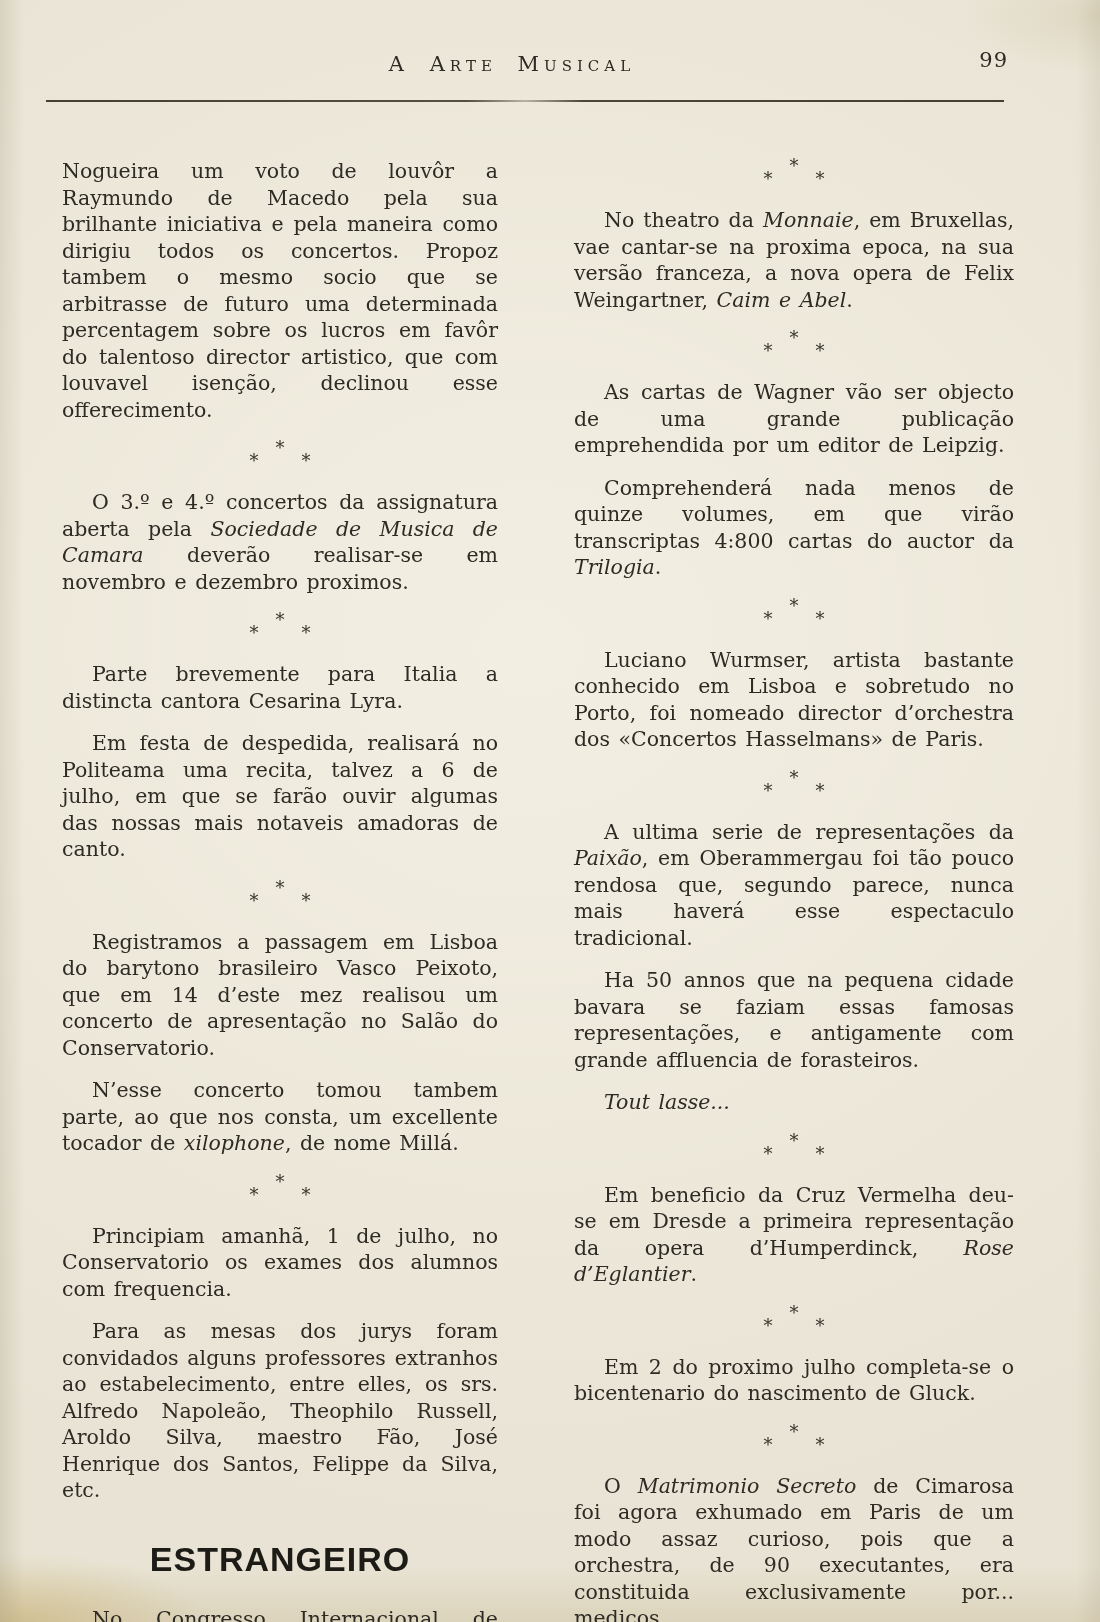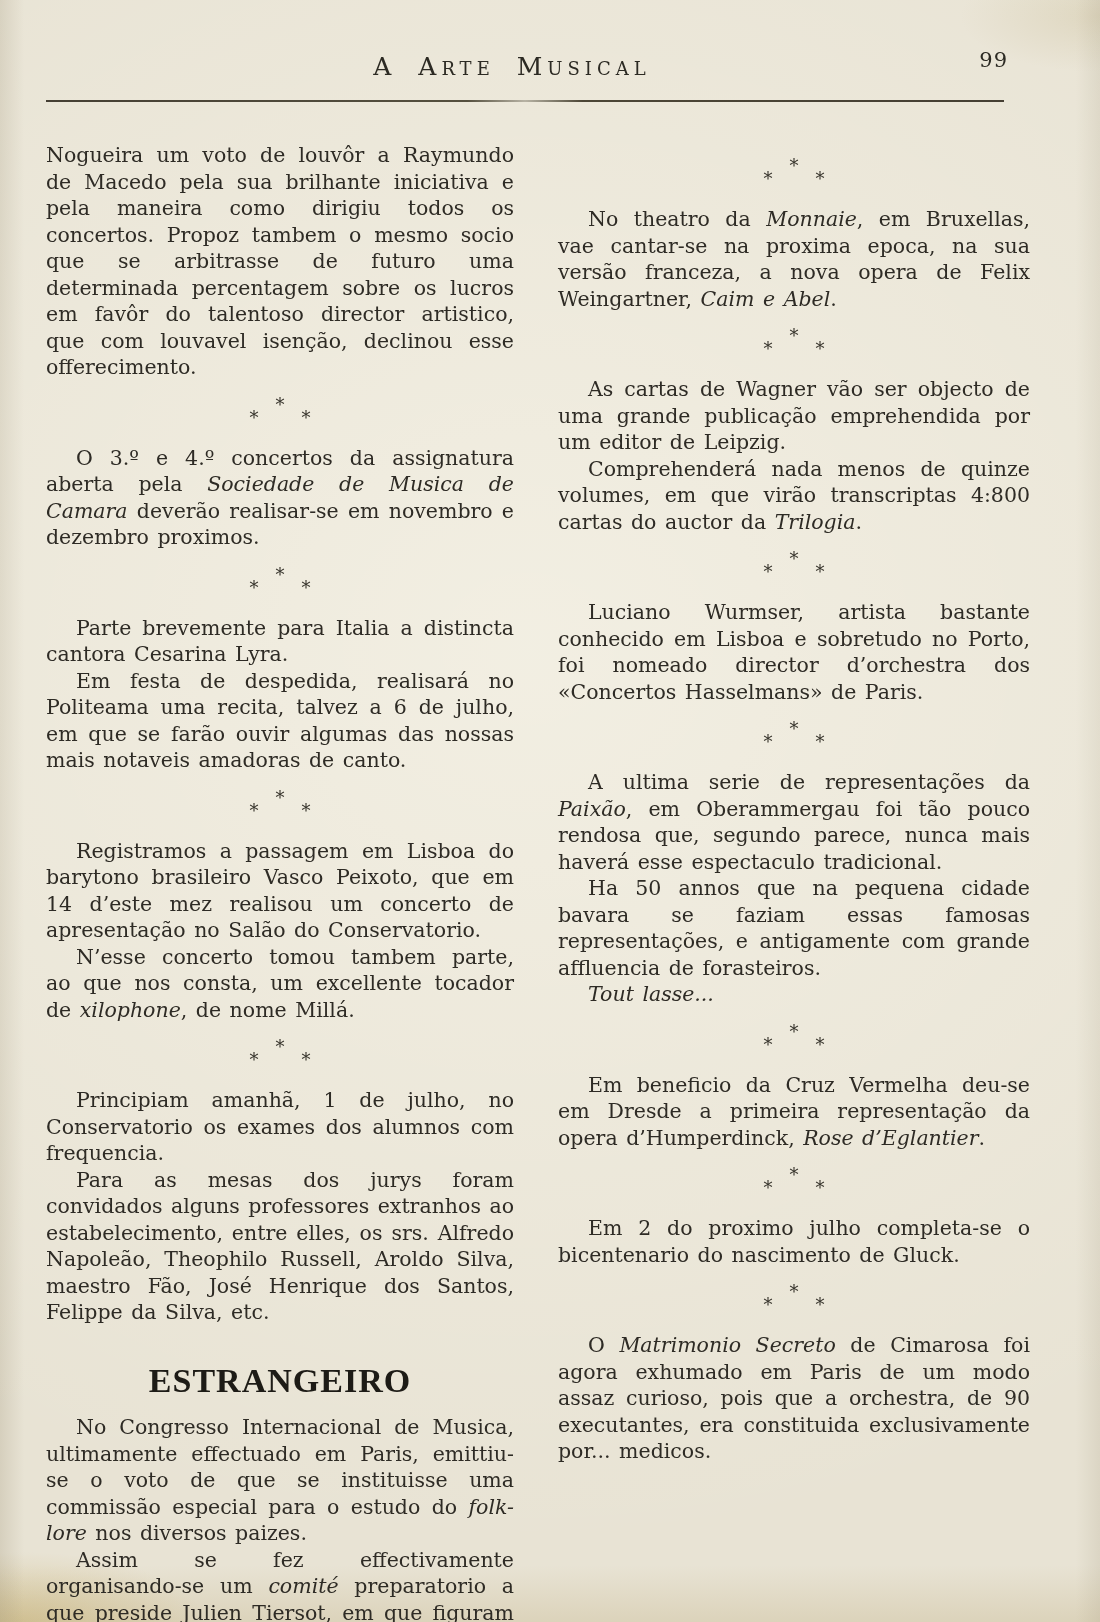--- a/index.html
+++ b/index.html
@@ -17,55 +17,55 @@
       radial-gradient(200px 80px at 100% 1%, rgba(186,170,120,0.25), rgba(186,170,120,0) 70%),
       #e8e3d4;
     font-family:"DejaVu Serif", serif;
     color:#2e2b25;
   }
   .masthead{position:relative;height:122px;}
   .journal-title{
     position:absolute;top:52px;left:24px;right:100px;
     text-align:center;
     font-variant:small-caps;
-    font-size:25px;letter-spacing:5px;word-spacing:9px;
+    font-size:21px;letter-spacing:5px;word-spacing:9px;
     color:#2c2a23;white-space:nowrap;
   }
   .page-number{
     position:absolute;top:48px;right:92px;
     font-size:21px;letter-spacing:1px;color:#2c2a23;
   }
   .rule{
     position:absolute;top:100px;left:46px;width:958px;height:2px;
     background:linear-gradient(90deg,#453f33 0%, #55503f 44%, rgba(85,80,63,0.35) 50%, #4c4636 56%, #453f33 100%);
   }
   .columns{
     display:flex;gap:44px;
     padding:20px 70px 0 46px;
     text-align:justify;
     font-size:20.5px;line-height:26.5px;
     word-spacing:2px;
   }
   .col-left{flex:0 0 468px;max-width:468px;}
   .col-right{flex:0 0 472px;max-width:472px;}
-  p.para{margin:0;text-indent:30px;}
+  p.para{margin:16px;text-indent:30px;}
   p.para.noindent{text-indent:0;}
   .it{font-style:italic;}
   .sep{
     display:flex;justify-content:center;align-items:flex-start;
     gap:17px;height:34px;margin:15px 0;
     font-size:18px;line-height:1;color:#35322a;
     font-family:"DejaVu Serif", serif;
   }
   .sep .low{padding-top:13px;}
   .sep .up{padding-top:0;}
   h2.section-heading{
-    margin:42px 0 20px;
+    margin:42px 0 34px;
     text-align:center;text-indent:0;
-    font-family:Liberation Serif, serif;
+    font-family:Liberation Sans, sans-serif;
     font-weight:700;font-size:34px;letter-spacing:1px;
     color:#1d1b16;
   }
 </style>
 </head>
 <body>
 
 <div class="page">
   <div class="masthead">
     <div class="journal-title">A Arte Musical</div>

